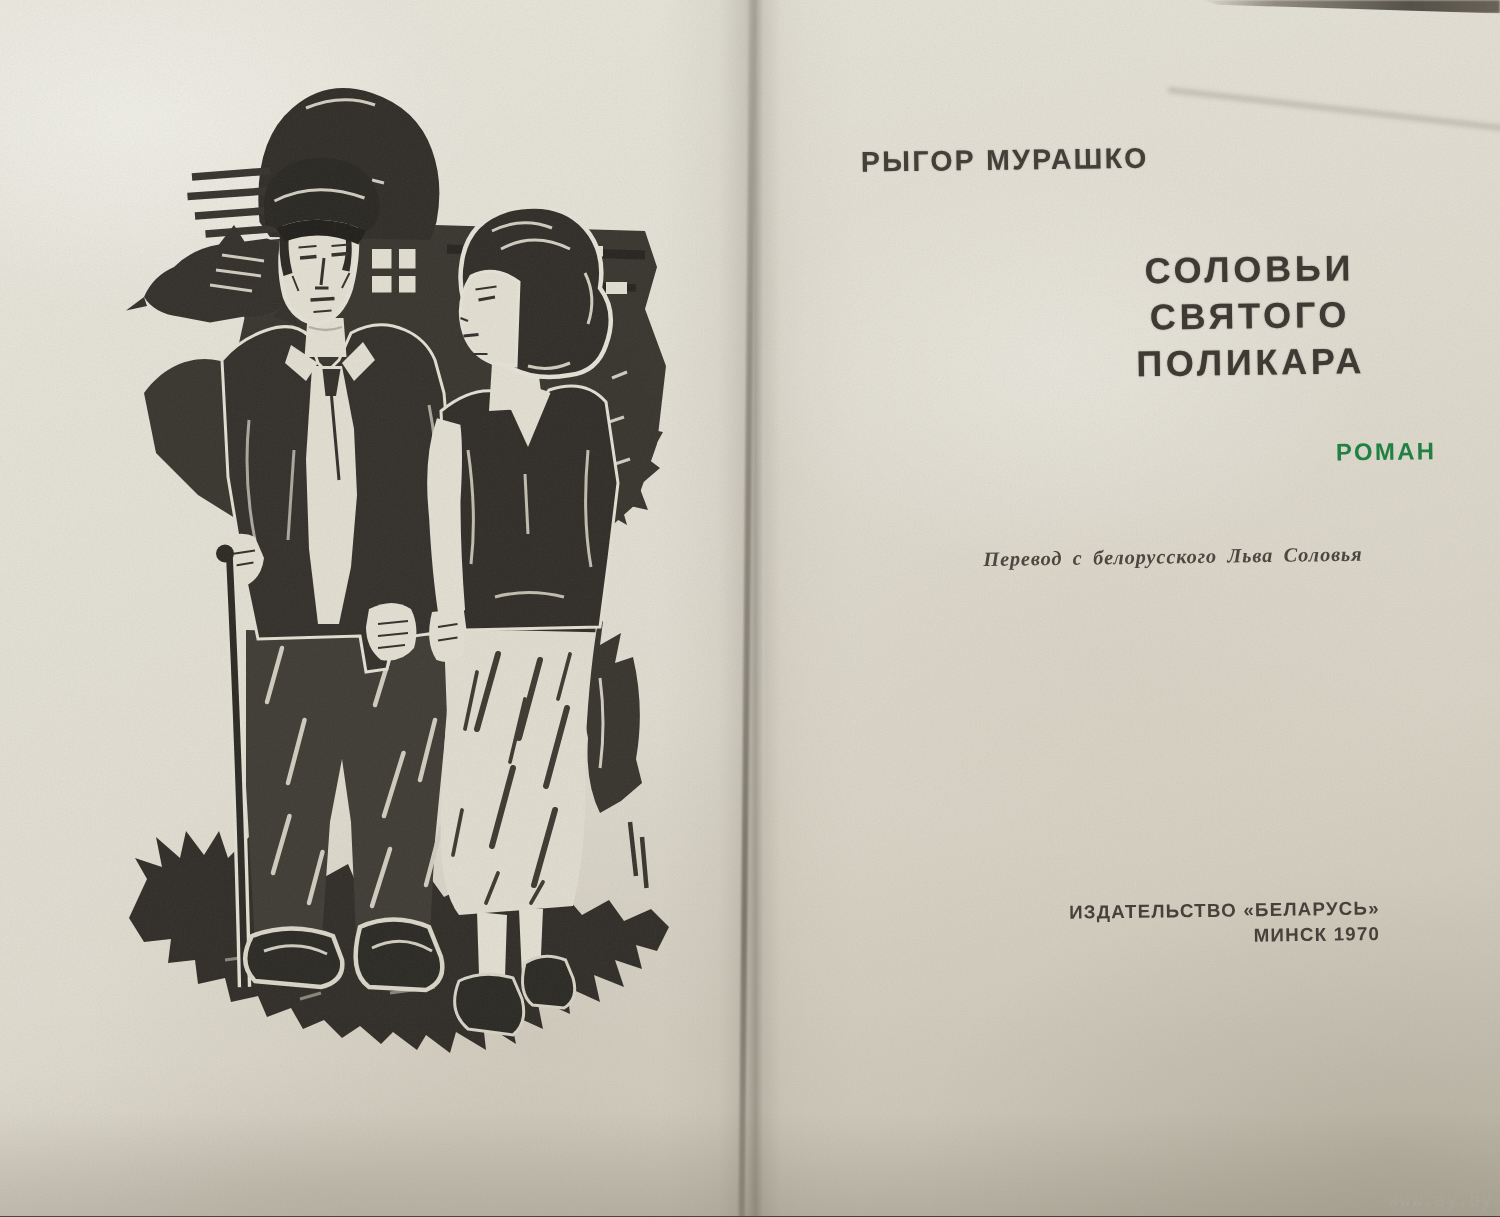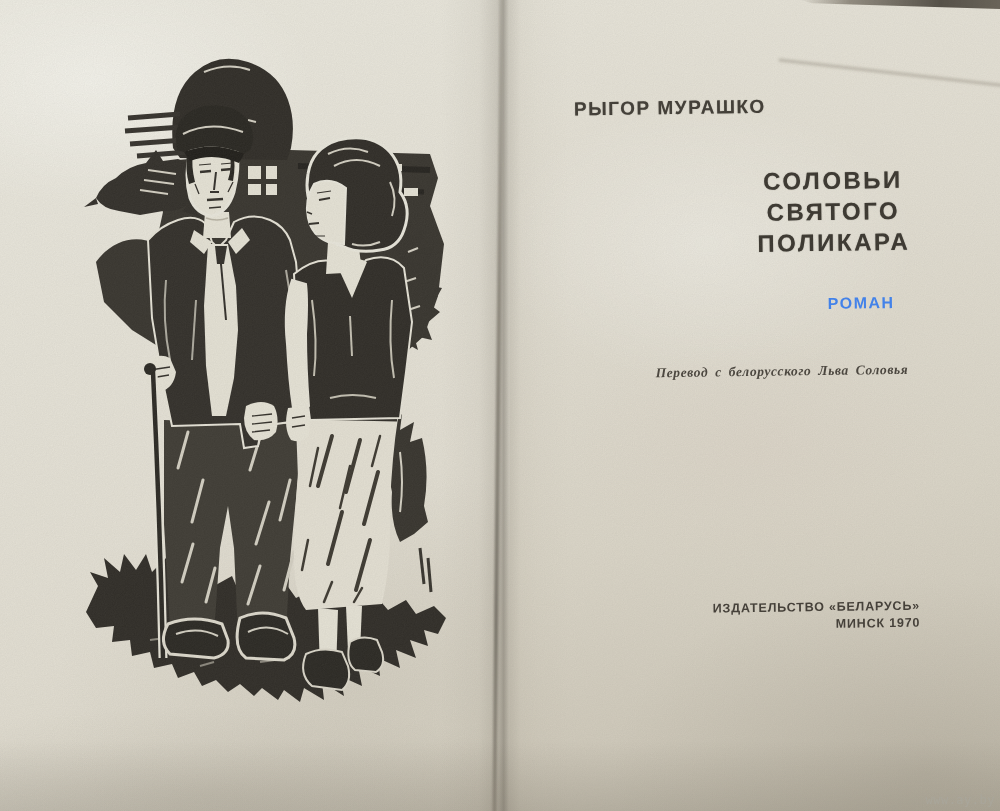--- a/index.html
+++ b/index.html
@@ -41,21 +41,21 @@
     background:linear-gradient(to top,rgba(95,88,74,0.20),rgba(95,88,74,0));}
   .grain{position:absolute;left:0;top:0;z-index:6;pointer-events:none;}
   
   .rp-content{position:absolute;inset:0;z-index:3;transform:rotate(-0.8deg);
     transform-origin:750px 400px;color:#3a362f;}
   .rp-content > div{position:absolute;}
   .author{left:578px;top:96px;font-size:19px;font-weight:bold;letter-spacing:1.5px;
     color:#3c3831;text-shadow:0 0 1px rgba(55,50,43,0.45);}
   .title{left:700px;top:166px;width:272px;text-align:center;font-size:24px;font-weight:bold;
     letter-spacing:2.5px;line-height:31px;color:#36322b;text-shadow:0 0 1px rgba(45,41,34,0.55);}
-  .genre{left:829px;top:296px;font-size:16px;font-weight:bold;letter-spacing:1.5px;color:#3b82f6;}
+  .genre{left:892px;top:296px;font-size:16px;font-weight:bold;letter-spacing:1.5px;color:#15803d;}
   .translation{left:656px;top:364px;font-family:"Liberation Serif",serif;font-style:italic;
     font-weight:bold;font-size:13.5px;letter-spacing:0.6px;word-spacing:3px;color:#454039;}
   .imprint{left:640px;top:600px;width:277px;text-align:right;font-size:12.5px;font-weight:bold;
     letter-spacing:0.8px;line-height:16.5px;color:#3e3932;}
   .watermark{position:absolute;right:5px;bottom:4px;z-index:8;
     font-family:"DejaVu Sans Mono",monospace;font-size:12px;letter-spacing:0.5px;color:#a9a69b;}
   .illustration{position:absolute;left:55px;top:40px;z-index:2;}
 </style>
 </head>
 <body>

